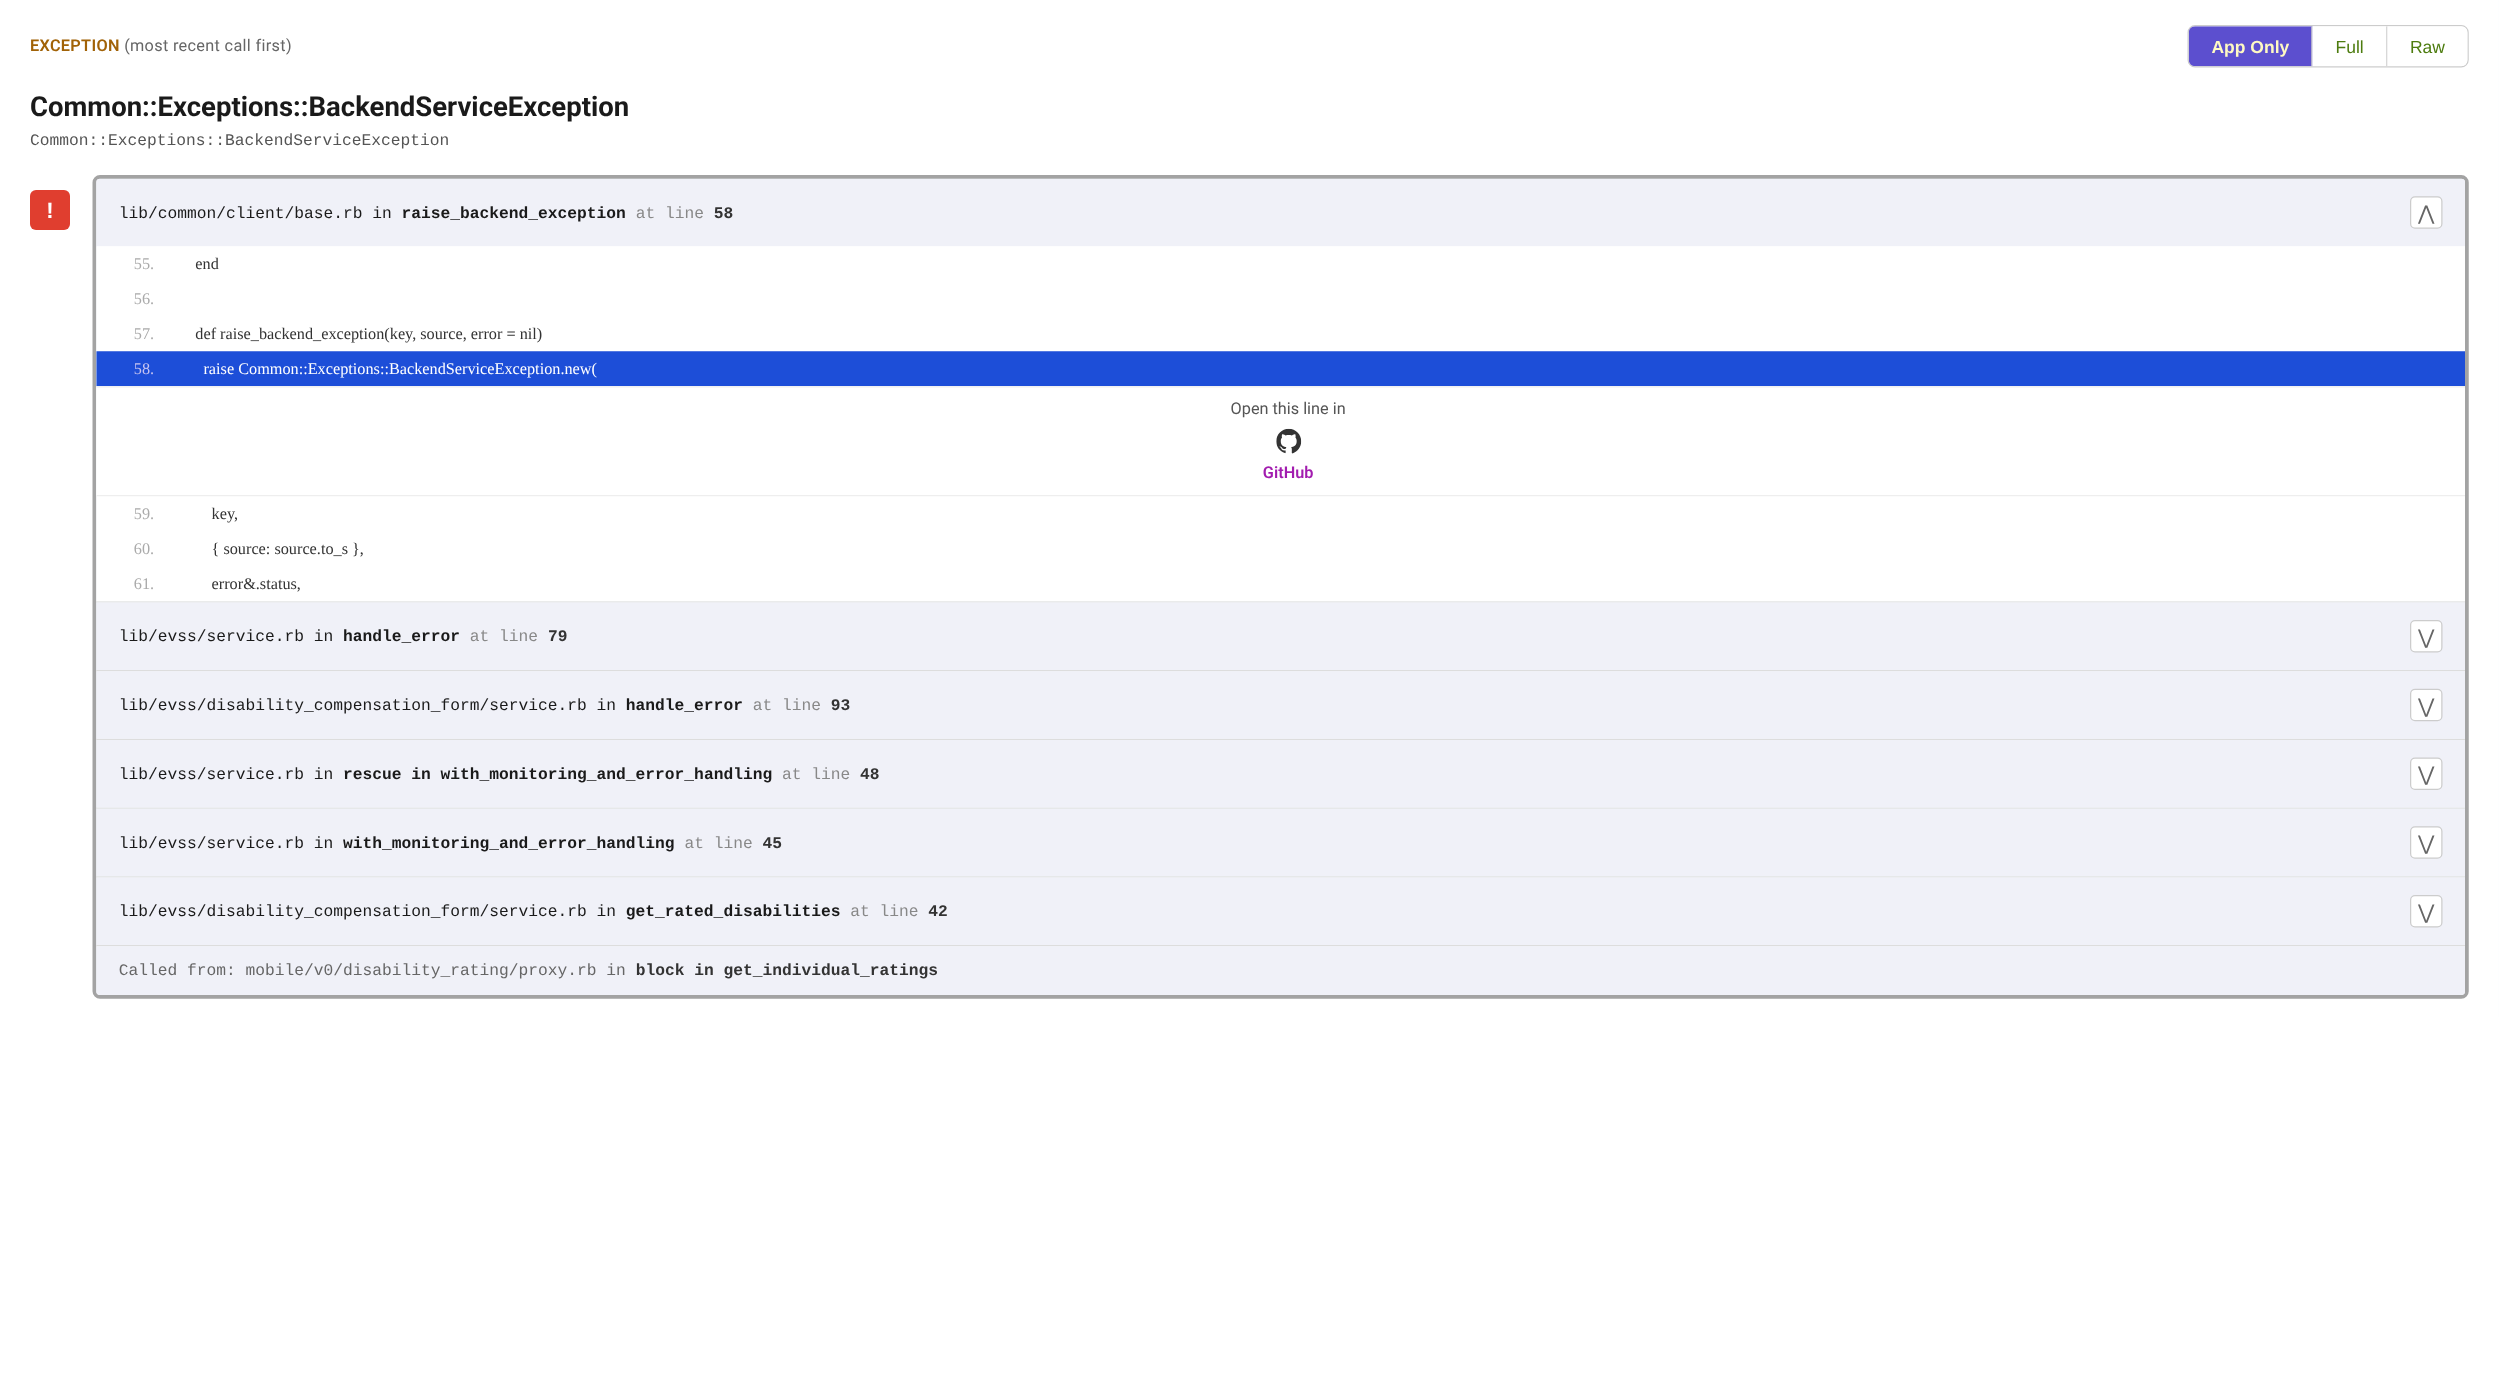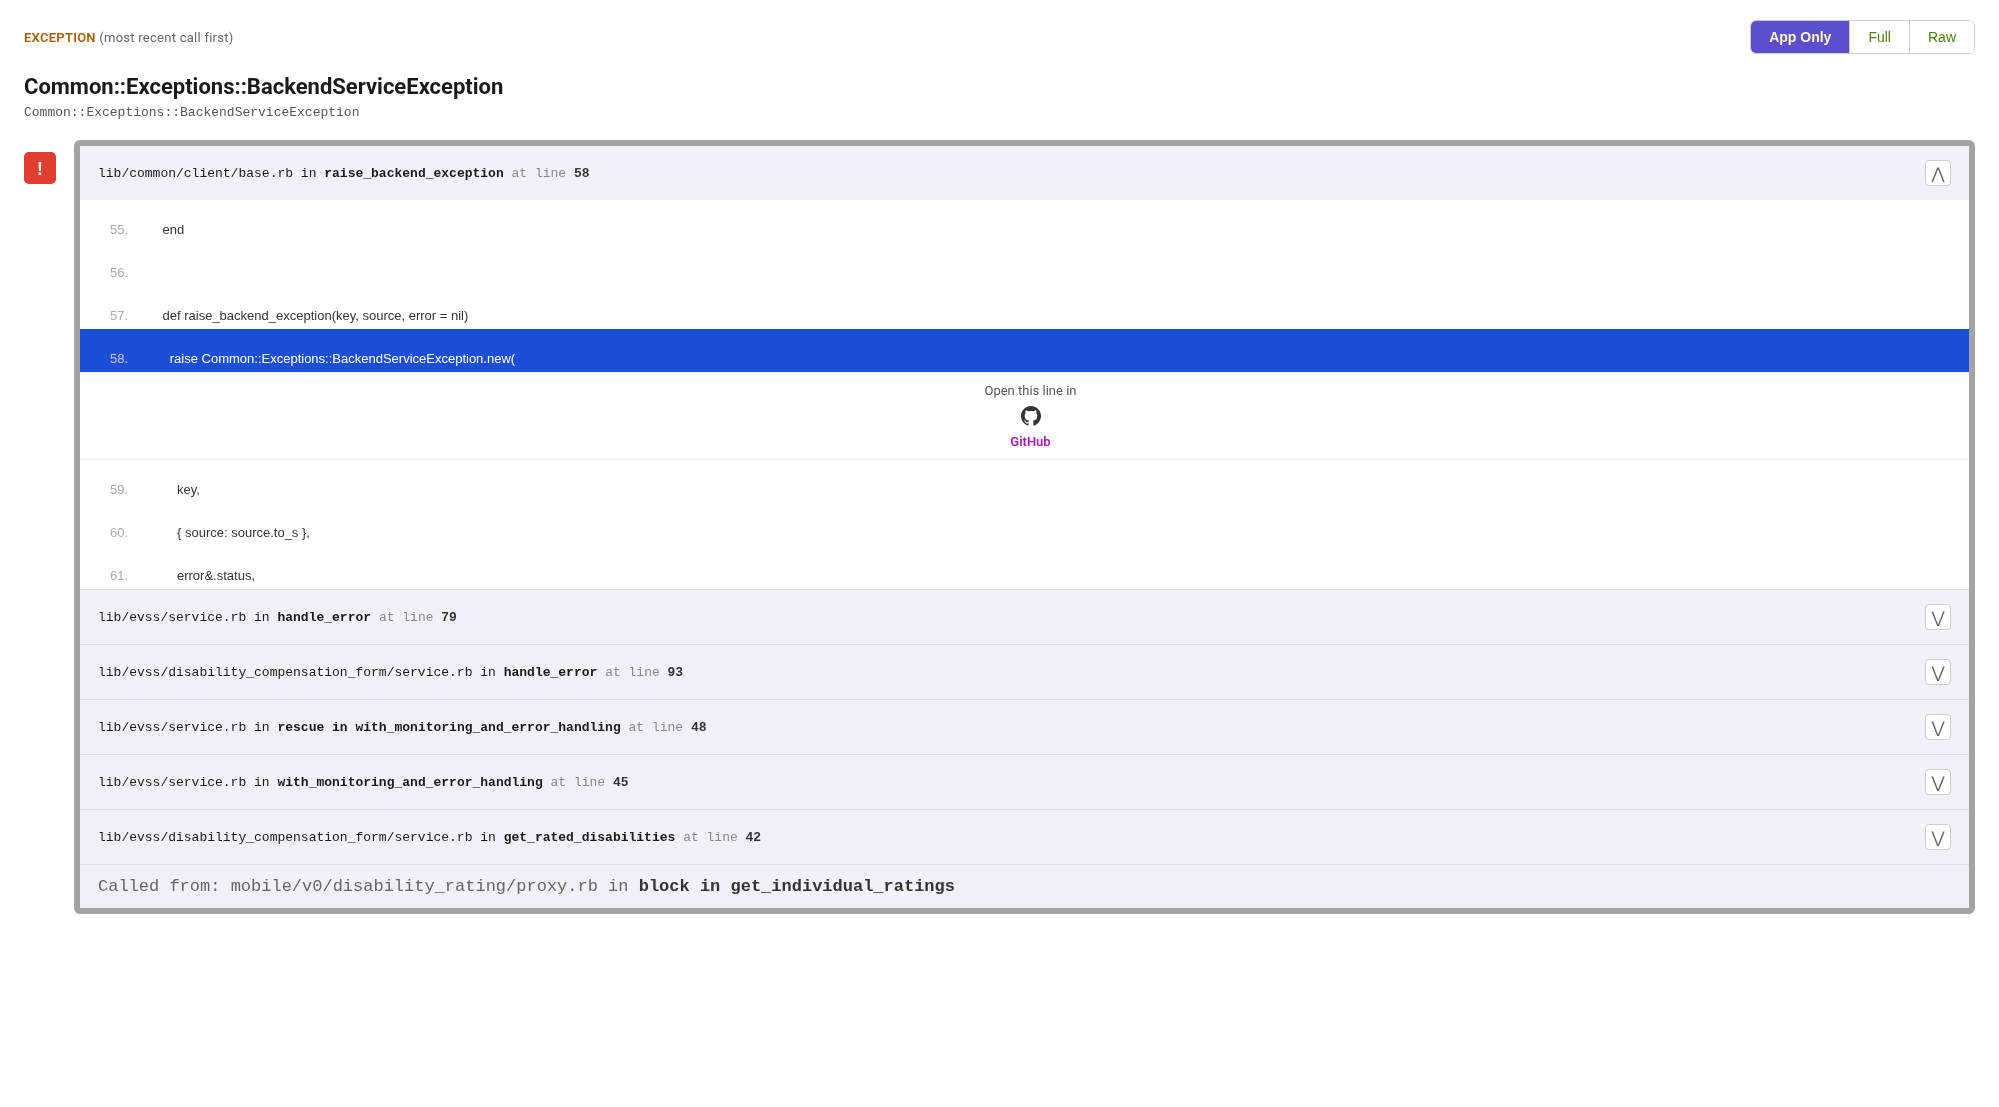--- a/index.html
+++ b/index.html
@@ -57,21 +57,21 @@
       margin-bottom: 6px;
       color: #1a1a1a;
     }
     .exception-subtitle {
       font-size: 13px;
       color: #555;
       font-family: 'Courier New', Courier, monospace;
       margin-bottom: 20px;
     }
     .stack-container {
-      border: 6px solid #a3a3a3;
+      border: 3px solid #a3a3a3;
       border-radius: 6px;
       overflow: hidden;
       background: #f7f8fc;
     }
     .stack-frame {
       border-bottom: 1px solid #ddd;
     }
     .stack-frame:last-child {
       border-bottom: none;
     }
@@ -113,22 +113,22 @@
     }
     .frame-body {
       background: #fff;
     }
     .code-block {
       padding: 0;
     }
     .code-line {
       display: flex;
       align-items: center;
-      padding: 22px 18px 6px 0;
-      font-family: Liberation Sans, sans-serif;
+      padding: 6px 18px 6px 0;
+      font-family: Liberation Serif, serif;
       font-size: 13px;
       color: #333;
     }
     .code-line.highlighted {
       background: #1d4ed8;
       color: #fff;
     }
     .line-number {
       min-width: 60px;
       padding: 0 20px 0 30px;
@@ -160,21 +160,21 @@
       height: 20px;
     }
     .github-link-text {
       font-weight: 600;
       color: #a21caf;
       cursor: pointer;
     }
     .called-from-row {
       padding: 12px 18px;
       background: #f0f1f8;
-      font-size: 17px;
+      font-size: 13px;
       color: #666;
       font-family: 'Courier New', Courier, monospace;
     }
     .called-from-row .fn-name {
       font-weight: 700;
       color: #333;
     }
     .sentry-icon {
       width: 32px;
       height: 32px;

